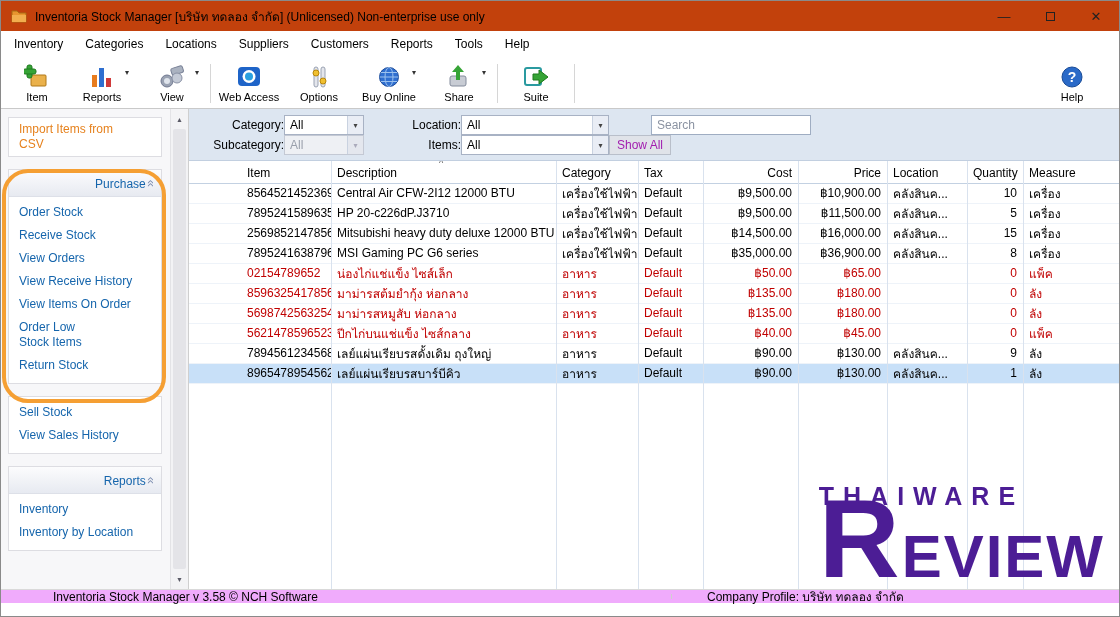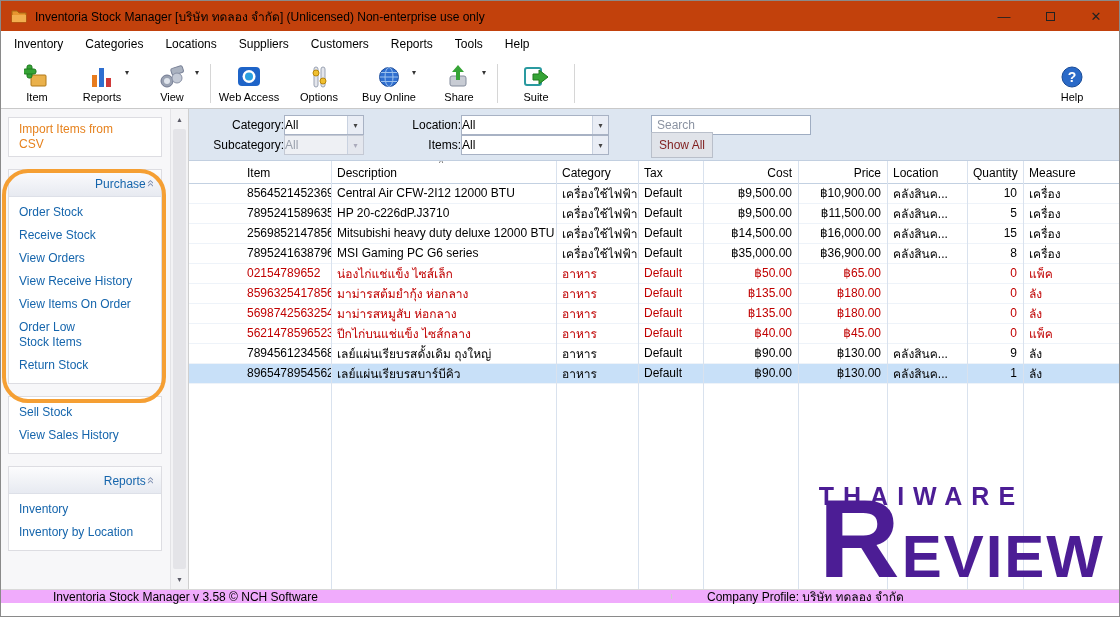--- a/index.html
+++ b/index.html
@@ -54,30 +54,30 @@
 
   .orange-annotation { position:absolute; left:1px; top:60px; width:164px; height:234px; border:4px solid #f59f33; border-radius:26px; pointer-events:none; z-index:20; }
 
   
   .content { flex:1; display:flex; flex-direction:column; min-width:0; }
 
   .filterbar { height:52px; flex:none; background:#dde6f1; border-bottom:1px solid #c2cfe0; padding:6px 8px 5px 0; display:flex; flex-direction:column; justify-content:space-between; }
   .frow { display:flex; align-items:center; height:20px; }
   .flabel { width:95px; text-align:right; flex:none; white-space:nowrap; }
   .flabel.l2 { width:97px; }
-  .fselect { height:20px; background:#fff; border:1px solid #a8b2c4; display:flex; align-items:center; position:relative; flex:none; }
+  .fselect { height:20px; background:#fff; border:1px solid #a8b2c4; display:flex; align-items:center; padding-left:5px; position:relative; flex:none; }
   .fselect .fval { flex:1; }
   .w80 { width:80px; } .w148 { width:148px; }
   .sel-arrow { width:16px; align-self:stretch; background:#e9edf5; border-left:1px solid #c9d2e0; display:flex; align-items:center; justify-content:center; font-size:8px; color:#444; flex:none; }
   .sel-arrow::before { content:"▾"; }
   .fselect.disabled { background:#eef0f4; color:#9aa0ac; border-color:#c4c9d4; }
   .fselect.disabled .sel-arrow { color:#aab; background:#e4e7ee; }
   .searchbox { margin-left:42px; width:160px; height:20px; border:1px solid #9fadc2; padding:0 5px; font:inherit; color:#333; }
   .searchbox::placeholder { color:#8b93a2; }
-  .showall { margin-left:42px; width:62px; height:26px; background:#e0e3e9; border:1px solid #b9bfca; color:#7f1d1d; font:inherit; font-size:12px; }
+  .showall { width:62px; height:20px; background:#e0e3e9; border:1px solid #b9bfca; color:#a21caf; font:inherit; font-size:12px; }
 
   
   .grid { flex:1; position:relative; background:#fff; overflow:hidden; }
   table { border-collapse:collapse; table-layout:fixed; width:100%; }
   th { font-weight:normal; text-align:left; height:22px; padding:2px 6px 0 6px; border-bottom:1px solid #c3d1e2; position:relative; white-space:nowrap; overflow:hidden; }
   td { height:18px; padding:0 6px; border-bottom:1px solid #eef3f9; white-space:nowrap; overflow:hidden; }
   .c-item { padding-left:58px; }
   .num { text-align:right; }
   tr.red td { color:#c00000; }
   tr.selected td { background:#c8e0f8; }

